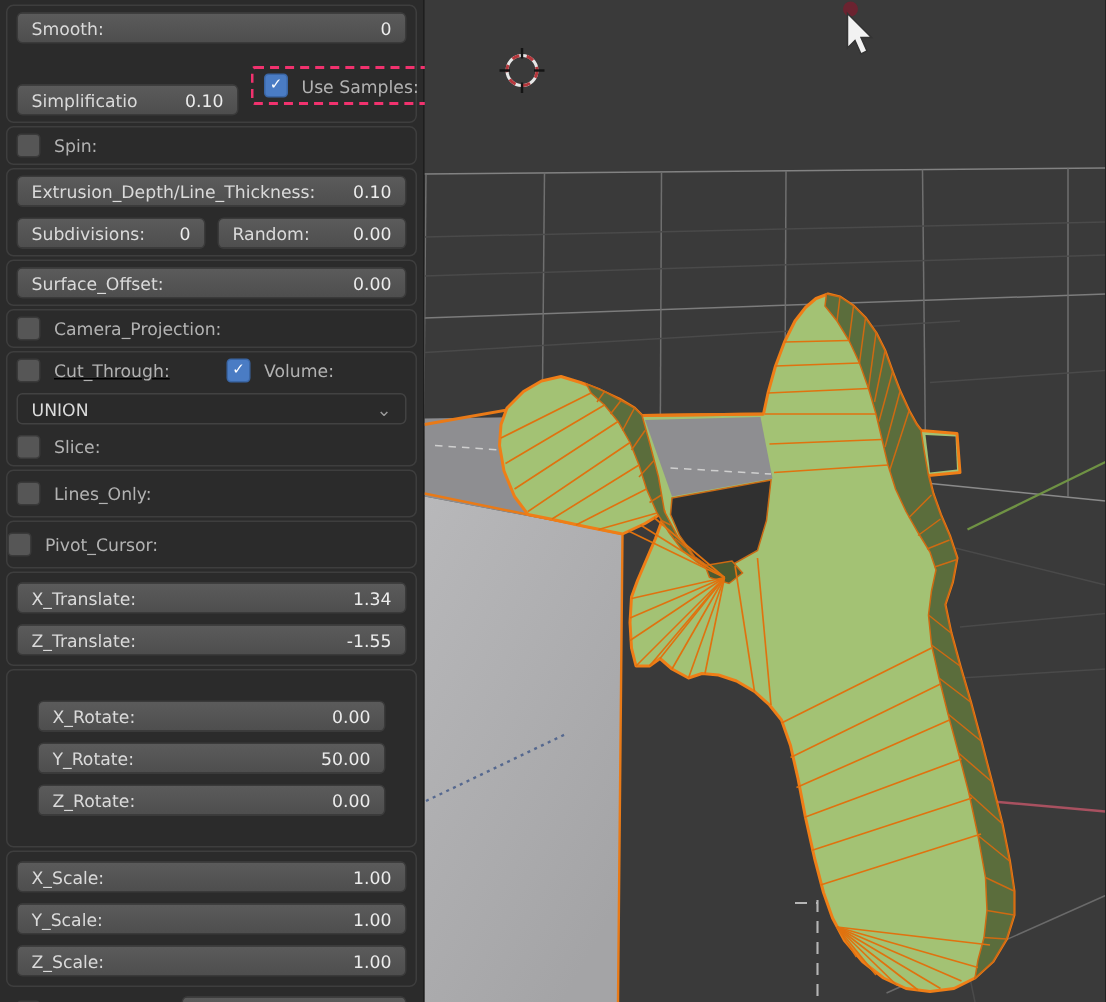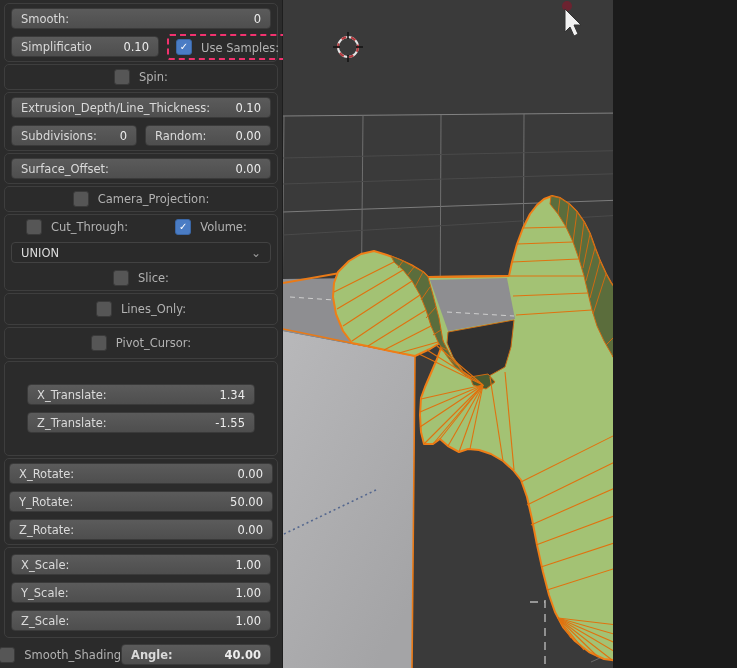--- a/index.html
+++ b/index.html
@@ -1,41 +1,41 @@
 <!DOCTYPE html>
 <html><head>
 <meta charset="utf-8">
 <style>
   html,body{margin:0;padding:0;background:#1b1b1b;}
-  .stage{position:relative;width:613px;height:668px;background:#2b2b2b;overflow:hidden;
+  .stage{position:relative;width:737px;height:668px;background:#2b2b2b;overflow:hidden;
          font-family:"DejaVu Sans","Liberation Sans",sans-serif;font-size:11.5px;}
   
   .panel{position:absolute;left:0;top:0;width:283px;height:668px;background:#2b2b2b;
          box-sizing:border-box;padding-top:1px;border-right:1px solid #1e1e1e;}
   .sec{border:1px solid #3e3e3e;border-radius:5px;margin:2px 4px;padding:4px 6px;}
   .sec.flat{border-color:transparent;padding:3px 6px;}
   .row + .row{margin-top:7px;}
   .slider{height:19px;background:linear-gradient(#5b5b5b,#4e4e4e);border:1px solid #3a3a3a;
           border-radius:4px;display:flex;align-items:center;justify-content:space-between;
           padding:0 9px;color:#e7e7e7;cursor:pointer;}
   .slider .s-label{color:#dadada;white-space:nowrap;overflow:hidden;}
   .slider .s-val{color:#ececec;margin-left:6px;}
   .pair{display:flex;align-items:center;gap:8px;}
-  .chkrow{display:flex;align-items:center;height:16px;justify-content:center;}
+  .chkrow{display:flex;align-items:center;height:16px;}
   .cb{width:14px;height:14px;border-radius:3px;background:#565656;border:1px solid #3a3a3a;
       display:inline-flex;align-items:center;justify-content:center;flex:none;cursor:pointer;}
   .cb.checked{background:#4a7cc4;border-color:#3a66a5;}
   .cb.checked::after{content:"✓";color:#fff;font-size:10px;font-weight:bold;line-height:1;}
   .cb-label{margin-left:9px;color:#b2b2b2;white-space:nowrap;}
   .hl{border:2px dashed #f1326e;border-radius:3px;display:flex;align-items:flex-end;
       padding:3px 7px;margin:-5px 0;}
   .dd{height:19px;background:#2a2a2a;border:1px solid #424242;border-radius:4px;display:flex;
       align-items:center;justify-content:space-between;padding:0 9px;color:#dcdcdc;cursor:pointer;text-align:right;}
   .dd .chev{color:#9a9a9a;font-size:12px;}
-  .w128{width:128px;flex:none;}
+  .w128{width:128px;flex:none;margin-top:20px;}
   .w130{width:130px;flex:none;font-weight:bold;}
   .grow{flex:1;min-width:0;}
   
   .viewport{position:absolute;left:283px;top:0;width:454px;height:668px;}
 </style>
 </head>
 <body>
 <div class="stage">
 
   <div class="panel">
@@ -90,21 +90,21 @@
 
     <div class="sec">
       <div class="row chkrow">
         <span class="cb"></span>
         <span class="cb-label">Camera_Projection:</span>
       </div>
     </div>
 
     <div class="sec">
       <div class="row pair">
-        <div class="chkrow" style="width:132px;flex:none;">
+        <div class="chkrow" style="width:132px;flex:none;text-decoration:underline;">
           <span class="cb"></span>
           <span class="cb-label">Cut_Through:</span>
         </div>
         <div class="chkrow grow">
           <span class="cb checked"></span>
           <span class="cb-label">Volume:</span>
         </div>
       </div>
       <div class="row dd">
         <span>UNION</span>
@@ -123,32 +123,32 @@
       </div>
     </div>
 
     <div class="sec" style="padding:7px 0;">
       <div class="row chkrow">
         <span class="cb"></span>
         <span class="cb-label">Pivot_Cursor:</span>
       </div>
     </div>
 
-    <div class="sec" style="padding:22px;">
+    <div class="sec" style="padding:6px;">
       <div class="row slider">
         <span class="s-label">X_Translate:</span>
         <span class="s-val">1.34</span>
       </div>
       <div class="row slider">
         <span class="s-label">Z_Translate:</span>
         <span class="s-val">-1.55</span>
       </div>
     </div>
 
-    <div class="sec" style="padding:4px;">
+    <div class="sec" style="padding:20px;">
       <div class="row slider">
         <span class="s-label">X_Rotate:</span>
         <span class="s-val">0.00</span>
       </div>
       <div class="row slider">
         <span class="s-label">Y_Rotate:</span>
         <span class="s-val">50.00</span>
       </div>
       <div class="row slider">
         <span class="s-label">Z_Rotate:</span>

